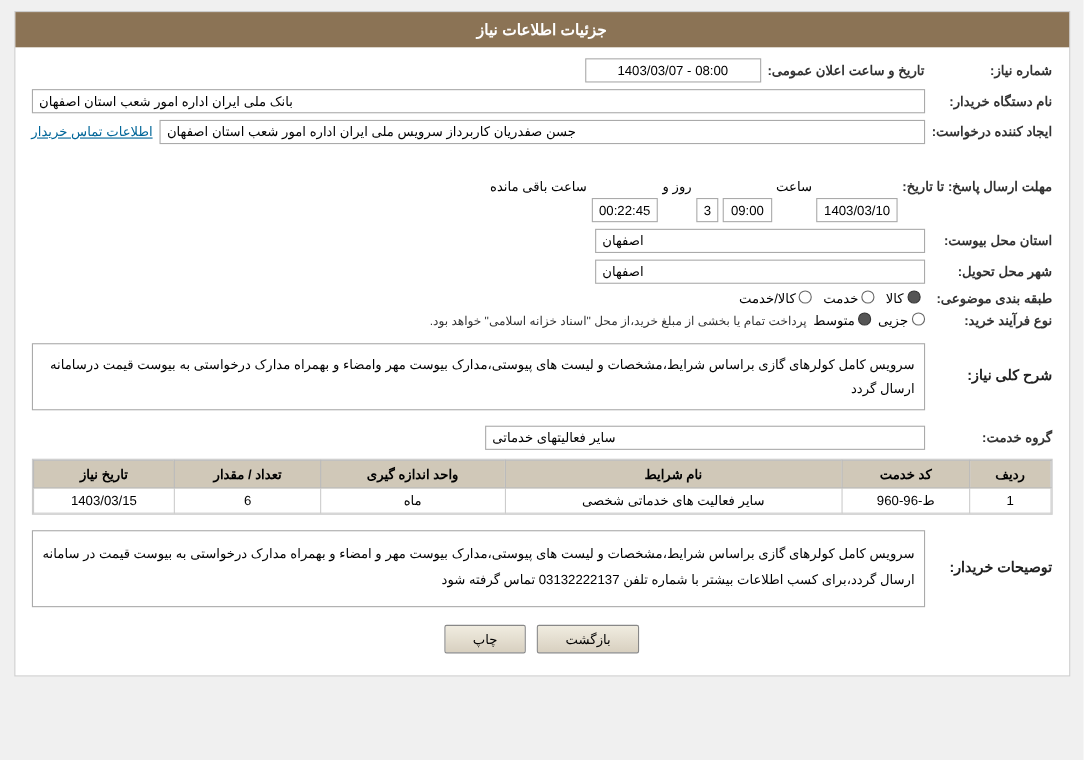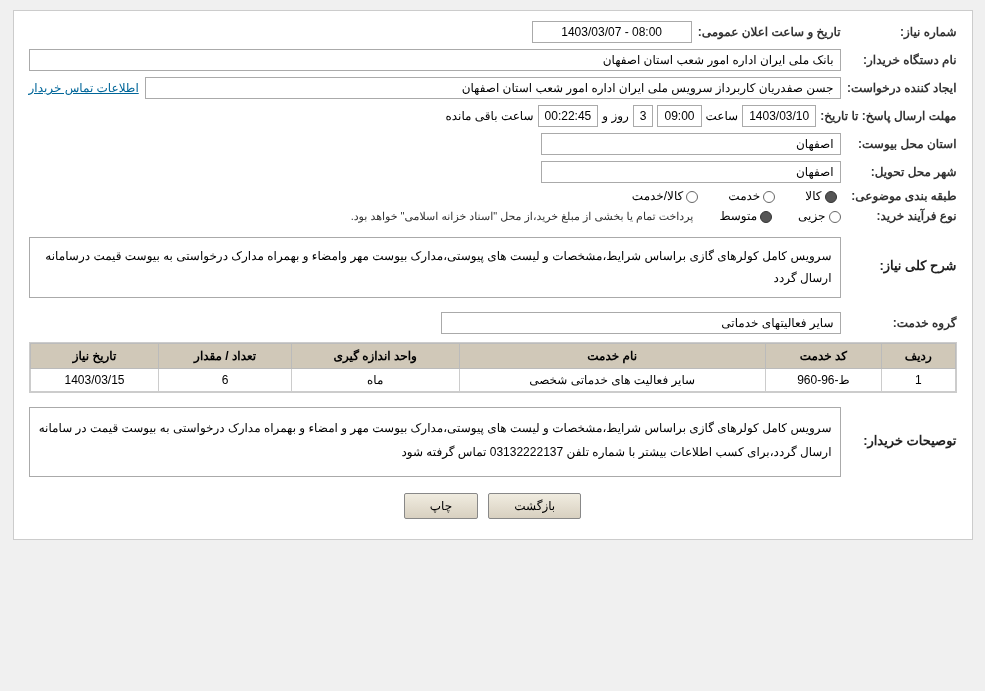--- a/index.html
+++ b/index.html
@@ -40,21 +40,21 @@
       padding: 3px 6px;
       min-width: 120px;
       text-align: center;
       direction: ltr;
     }
     .value-box-rtl {
       border: 1px solid #aaa;
       background: #fff;
       padding: 3px 6px;
       flex: 1;
-      text-align: right;
+      text-align: left;
     }
     .link-text {
       color: #006699;
       text-decoration: underline;
       cursor: pointer;
     }
     .row-flex {
       display: flex;
       align-items: center;
       margin-bottom: 6px;
@@ -64,42 +64,42 @@
     .deadline-row {
       display: flex;
       align-items: center;
       gap: 4px;
       margin-bottom: 6px;
     }
     .small-box {
       border: 1px solid #aaa;
       padding: 3px 6px;
       text-align: center;
+      margin-top: 43px;
     }
     .section-header {
       background: #e8e0d0;
       font-weight: bold;
       font-size: 13px;
       padding: 5px 10px;
       margin: 8px 0 6px 0;
       text-align: right;
       border-top: 1px solid #bbb;
       border-bottom: 1px solid #bbb;
     }
     .radio-row {
       display: flex;
       align-items: center;
       gap: 10px;
       margin-bottom: 6px;
     }
     .radio-item {
       display: flex;
-      align-items: flex-end;
+      align-items: flex-start;
       gap: 3px;
-      margin-left: 20px;
     }
     .radio-circle {
       width: 12px;
       height: 12px;
       border-radius: 50%;
       border: 1px solid #666;
       background: #fff;
       display: inline-block;
     }
     .radio-circle.selected {
@@ -164,20 +164,23 @@
     }
     .desc-section {
       margin: 8px 0;
     }
   </style>
 </head>
 <body>
 
 <div class="page-container watermark">
 
+  <div class="page-header">
+    <span>جزئیات اطلاعات نیاز</span>
+  </div>
 
   <div class="content">
 
     <div class="row-flex">
       <span class="label">شماره نیاز:</span>
       <span class="label" style="min-width:auto;">تاریخ و ساعت اعلان عمومی:</span>
       <span class="value-box" style="min-width:160px;">1403/03/07 - 08:00</span>
     </div>
 
     <div class="row-flex">
@@ -253,21 +256,21 @@
       <span class="label">گروه خدمت:</span>
       <span class="value-box-rtl" style="max-width:400px;">سایر فعالیتهای خدماتی</span>
     </div>
 
     <div class="table-container">
       <table>
         <thead>
           <tr>
             <th>ردیف</th>
             <th>کد خدمت</th>
-            <th>نام خدمت</th>
+            <th>نام شرایط</th>
             <th>واحد اندازه گیری</th>
             <th>تعداد / مقدار</th>
             <th>تاریخ نیاز</th>
           </tr>
         </thead>
         <tbody id="table-body">
         <tr>
               <td>1</td>
               <td>ط-96-960</td>
               <td>سایر فعالیت های خدماتی شخصی</td>

